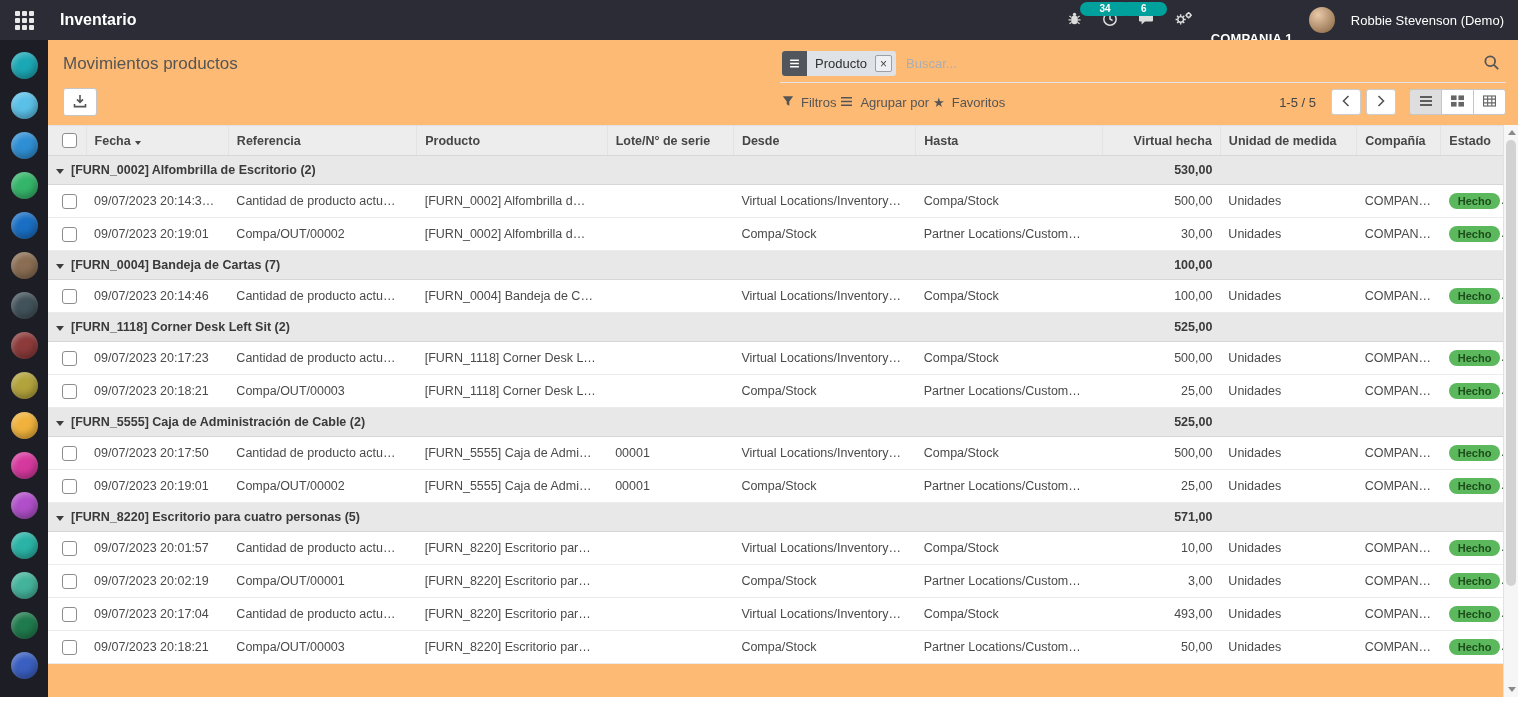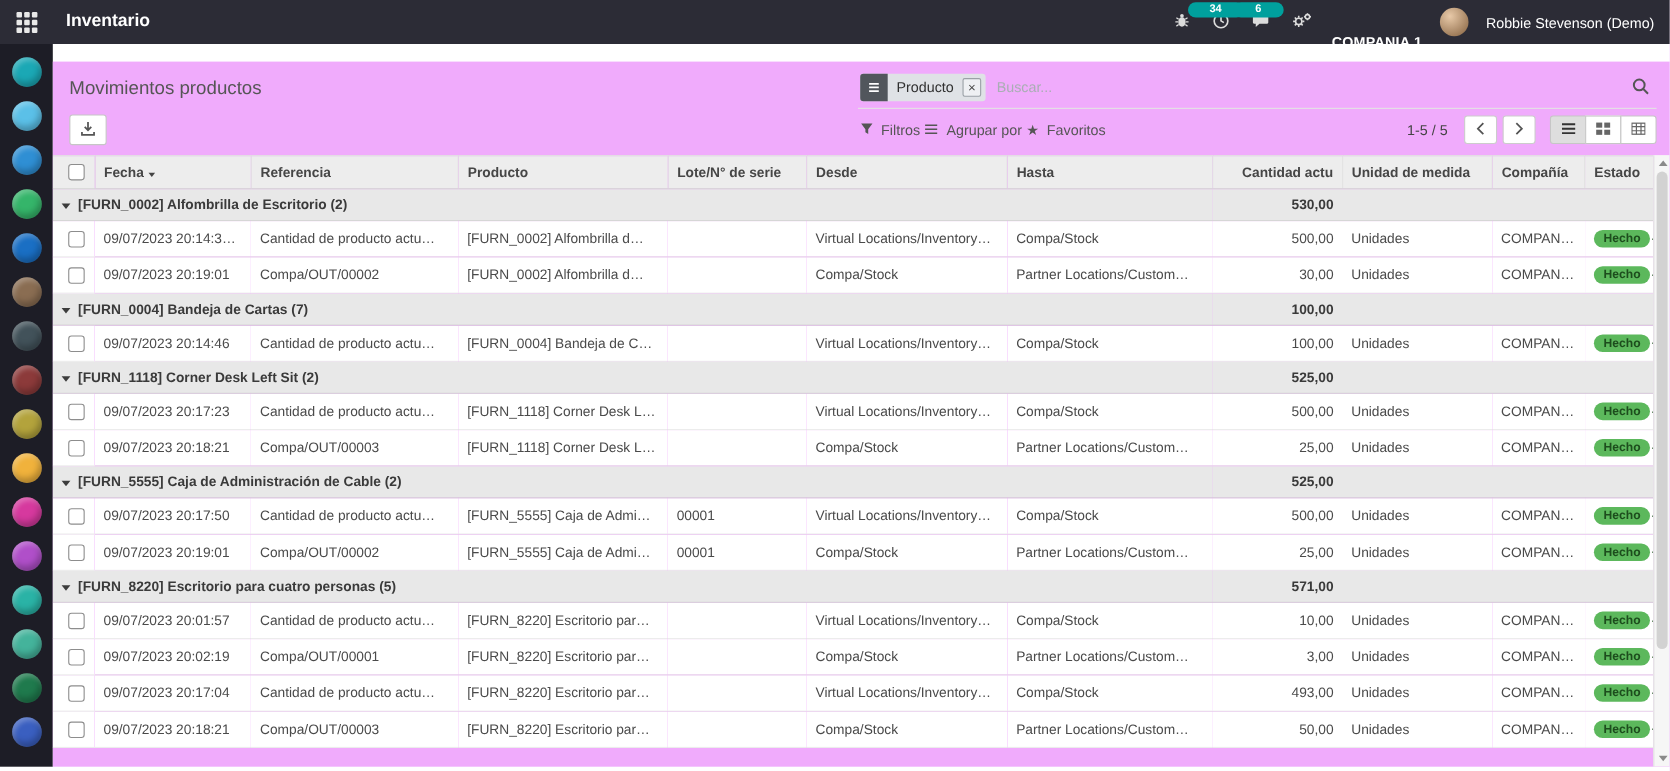--- a/index.html
+++ b/index.html
@@ -36,21 +36,21 @@
   .body { display:flex; height:657px; }
   .sidebar {
     width:48px; background:#1d1d26; flex:0 0 48px;
     display:flex; flex-direction:column; align-items:center;
     padding-top:12px; gap:13px; overflow:hidden;
   }
   .app-dot {
     width:27px; height:27px; border-radius:50%; border:none; flex:0 0 auto;
     box-shadow: inset -2px -4px 6px rgba(0,0,0,.28), inset 2px 3px 5px rgba(255,255,255,.28);
   }
-  .main { flex:1; min-width:0; display:flex; flex-direction:column; background:#f0abfc;margin-top:16px; }
+  .main { flex:1; min-width:0; display:flex; flex-direction:column; background:#fdba74; }
 
   
   .cp { padding:10px 12px 0 15px; }
   .cp-row1 { display:flex; align-items:flex-start; }
   .page-title { font-size:17px; font-weight:400; color:#555; margin:4px 0 0 0; flex:1; }
   .searchview {
     width:726px; display:flex; align-items:center;
     border-bottom:1px solid #e4e4e4; padding:1px 2px 6px 2px;
   }
   .facet { display:flex; align-items:center; background:#dfe2e6; border-radius:3px; height:25px; padding-right:4px; }
@@ -319,21 +319,21 @@
           </colgroup>
           <thead>
               <tr id="header-row">
                 <th class="cb-cell"><span class="cb"></span></th>
                 <th>Fecha<span class="sort-caret"></span></th>
                 <th>Referencia</th>
                 <th>Producto</th>
                 <th>Lote/N° de serie</th>
                 <th>Desde</th>
                 <th>Hasta</th>
-                <th class="num">Cantidad actu</th>
+                <th class="num">Virtual hecha</th>
                 <th>Unidad de medida</th>
                 <th>Compañía</th>
                 <th>Estado</th>
               </tr>
             </thead>
           <tbody>
               <tr class="group-row">
                 <td colspan="7"><span class="tri-down"></span><span>[FURN_0002] Alfombrilla de Escritorio (2)</span></td>
                 <td class="num">530,00</td>
                 <td colspan="3"></td>

